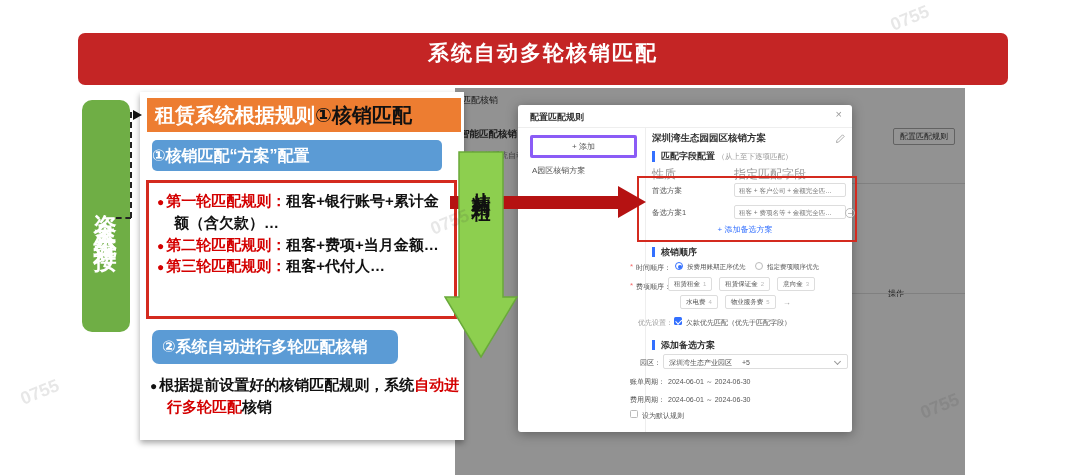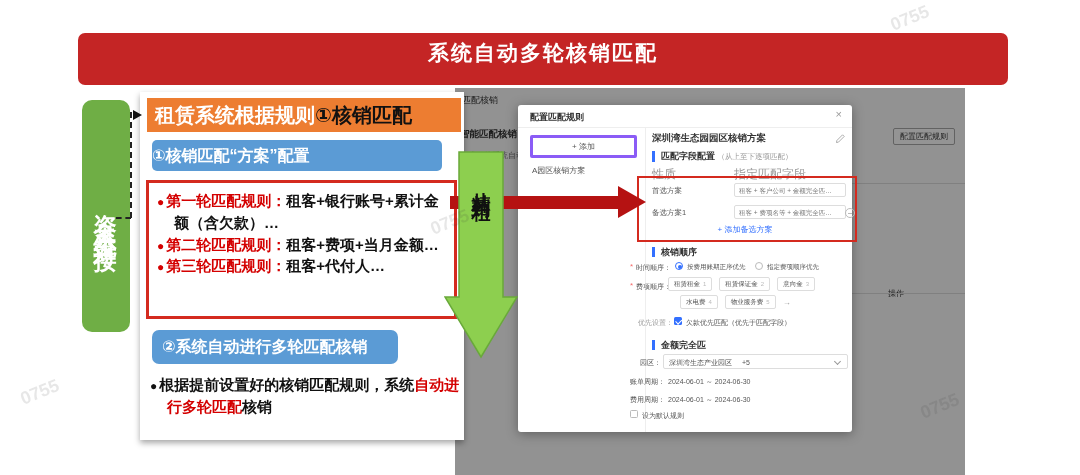--- a/index.html
+++ b/index.html
@@ -190,21 +190,21 @@
         <span class="chip"><span>水电费</span><span class="num">4</span></span>
         <span class="chip"><span>物业服务费</span><span class="num">5</span></span>
         <span class="more-arrow">→</span>
       </div>
 
       <div class="abs gray-label" style="left:120px;top:213px;">优先设置：</div>
       <div class="abs cbx on" style="left:156px;top:212px;"></div>
       <div class="abs m-sub-label" style="left:168px;top:213px;">欠款优先匹配（优先于匹配字段）</div>
 
       <div class="abs m-sec" style="left:134px;top:235px;">
-        <span>金额完全匹</span>
+        <span>添加备选方案</span>
       </div>
       <div class="abs m-sub-label" style="left:122px;top:253px;">园区：</div>
       <div class="abs m-select">
         <span>深圳湾生态产业园区</span>
         <span class="extra">+5</span>
         <span class="caret"></span>
       </div>
       <div class="abs m-sub-label" style="left:112px;top:272px;">账单周期：</div>
       <div class="abs date-val" style="left:150px;top:272px;">2024-06-01 ～ 2024-06-30</div>
       <div class="abs m-sub-label" style="left:112px;top:290px;">费用周期：</div>

